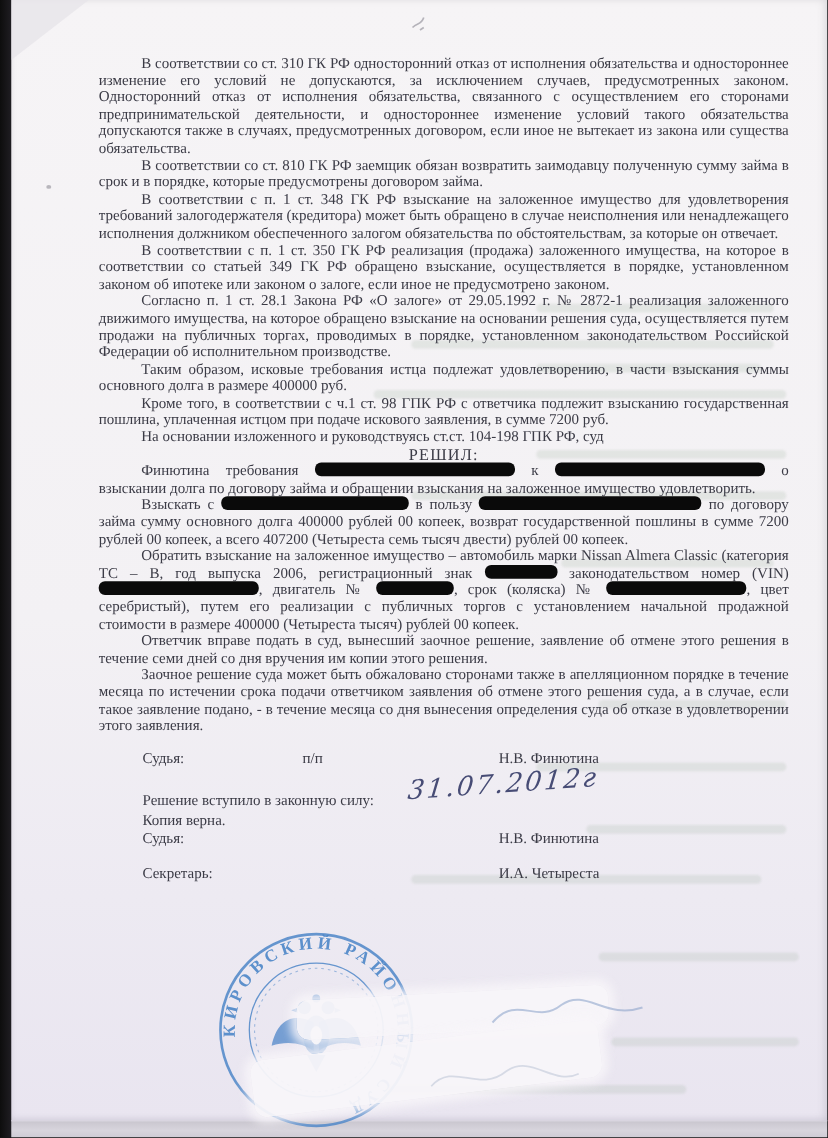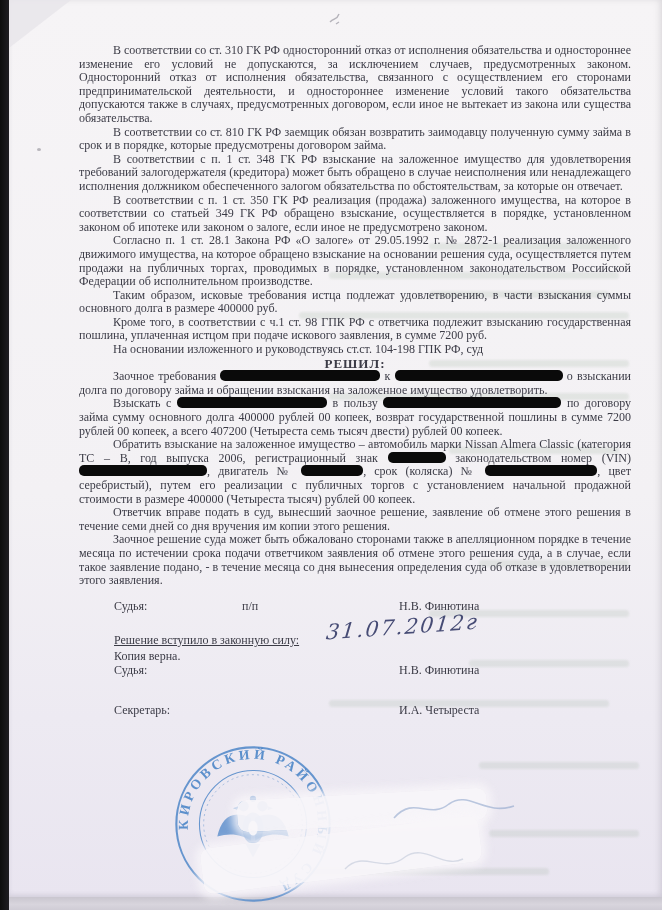--- a/index.html
+++ b/index.html
@@ -17,21 +17,21 @@
   }
   .corner-cut{position:absolute;left:0;top:0;width:62px;height:48px;
     background:#e7e5ea;clip-path:polygon(0 0,100% 0,0 100%);opacity:.8;}
   .content{
     position:absolute;left:70px;top:44px;width:552px;
     font-size:12px;line-height:13.6px;color:#3b3b46;
     text-align:justify;
   }
   .content p{margin:0;text-indent:34px;}
   .heading{
-    text-align:center;font-weight:bold;font-size:13px;letter-spacing:1px;
+    text-align:center;font-weight:normal;font-size:13px;letter-spacing:1px;
     margin:13px 0 14px 0;text-indent:0 !important;
   }
   .rd{display:inline-block;height:11px;border-radius:5px;background:#0a0a0a;vertical-align:-1px;}
   .sig-block{position:relative;margin:12px 0 0 35px;height:130px;z-index:4;}
   .sig-row{position:absolute;left:0;width:515px;height:16px;}
   .sig-mid{position:absolute;left:128px;top:0;}
   .sig-name{position:absolute;left:285px;top:0;}
   .handwritten{
     position:absolute;left:212px;top:-13px;
     font-family:"DejaVu Serif", serif;font-style:italic;
@@ -120,21 +120,21 @@
     <p>В соответствии с п. 1 ст. 348 ГК РФ взыскание на заложенное имущество для удовлетворения требований залогодержателя (кредитора) может быть обращено в случае неисполнения или ненадлежащего исполнения должником обеспеченного залогом обязательства по обстоятельствам, за которые он отвечает.</p>
     <p>В соответствии с п. 1 ст. 350 ГК РФ реализация (продажа) заложенного имущества, на которое в соответствии со статьей 349 ГК РФ обращено взыскание, осуществляется в порядке, установленном законом об ипотеке или законом о залоге, если иное не предусмотрено законом.</p>
     <p>Согласно п. 1 ст. 28.1 Закона РФ «О залоге» от 29.05.1992 г. № 2872-1 реализация заложенного движимого имущества, на которое обращено взыскание на основании решения суда, осуществляется путем продажи на публичных торгах, проводимых в порядке, установленном законодательством Российской Федерации об исполнительном производстве.</p>
     <p>Таким образом, исковые требования истца подлежат удовлетворению, в части взыскания суммы основного долга в размере 400000 руб.</p>
     <p>Кроме того, в соответствии с ч.1 ст. 98 ГПК РФ с ответчика подлежит взысканию государственная пошлина, уплаченная истцом при подаче искового заявления, в сумме 7200 руб.</p>
     <p>На основании изложенного и руководствуясь ст.ст. 104-198 ГПК РФ, суд</p>
 
     <p class="heading">РЕШИЛ:</p>
 
     <p>
-      <span>Заочное требования</span>
+      <span>Финютина требования</span>
       <span class="rd" style="width:160px;"></span>
       <span>к</span>
       <span class="rd" style="width:168px;"></span>
       <span>о взыскании долга по договору займа и обращении взыскания на заложенное имущество удовлетворить.</span>
     </p>
     <p>
       <span>Взыскать с</span>
       <span class="rd" style="width:150px;"></span>
       <span>в пользу</span>
       <span class="rd" style="width:178px;"></span>
@@ -150,30 +150,30 @@
     </p>
     <p>Ответчик вправе подать в суд, вынесший заочное решение, заявление об отмене этого решения в течение семи дней со дня вручения им копии этого решения.</p>
     <p>Заочное решение суда может быть обжаловано сторонами также в апелляционном порядке в течение месяца по истечении срока подачи ответчиком заявления об отмене этого решения суда, а в случае, если такое заявление подано, - в течение месяца со дня вынесения определения суда об отказе в удовлетворении этого заявления.</p>
 
     <div class="sig-block">
       <div class="sig-row" style="top:0;">
         <span>Судья:</span>
         <span class="sig-mid">п/п</span>
         <span class="sig-name">Н.В. Финютина</span>
       </div>
-      <div class="sig-row" style="top:34px;text-decoration:underline;">
+      <div class="sig-row" style="top:34px;">
         <span>Решение вступило в законную силу:</span>
         <span class="handwritten">31.07.2012г</span>
       </div>
       <div class="sig-row" style="top:50px;">
         <span>Копия верна.</span>
       </div>
       <div class="sig-row" style="top:64px;">
         <span>Судья:</span>
         <span class="sig-name">Н.В. Финютина</span>
       </div>
-      <div class="sig-row" style="top:104px;">
+      <div class="sig-row" style="top:92px;">
         <span>Секретарь:</span>
         <span class="sig-name">И.А. Четыреста</span>
       </div>
     </div>
   </div>
 </div>
 
 </body></html>

